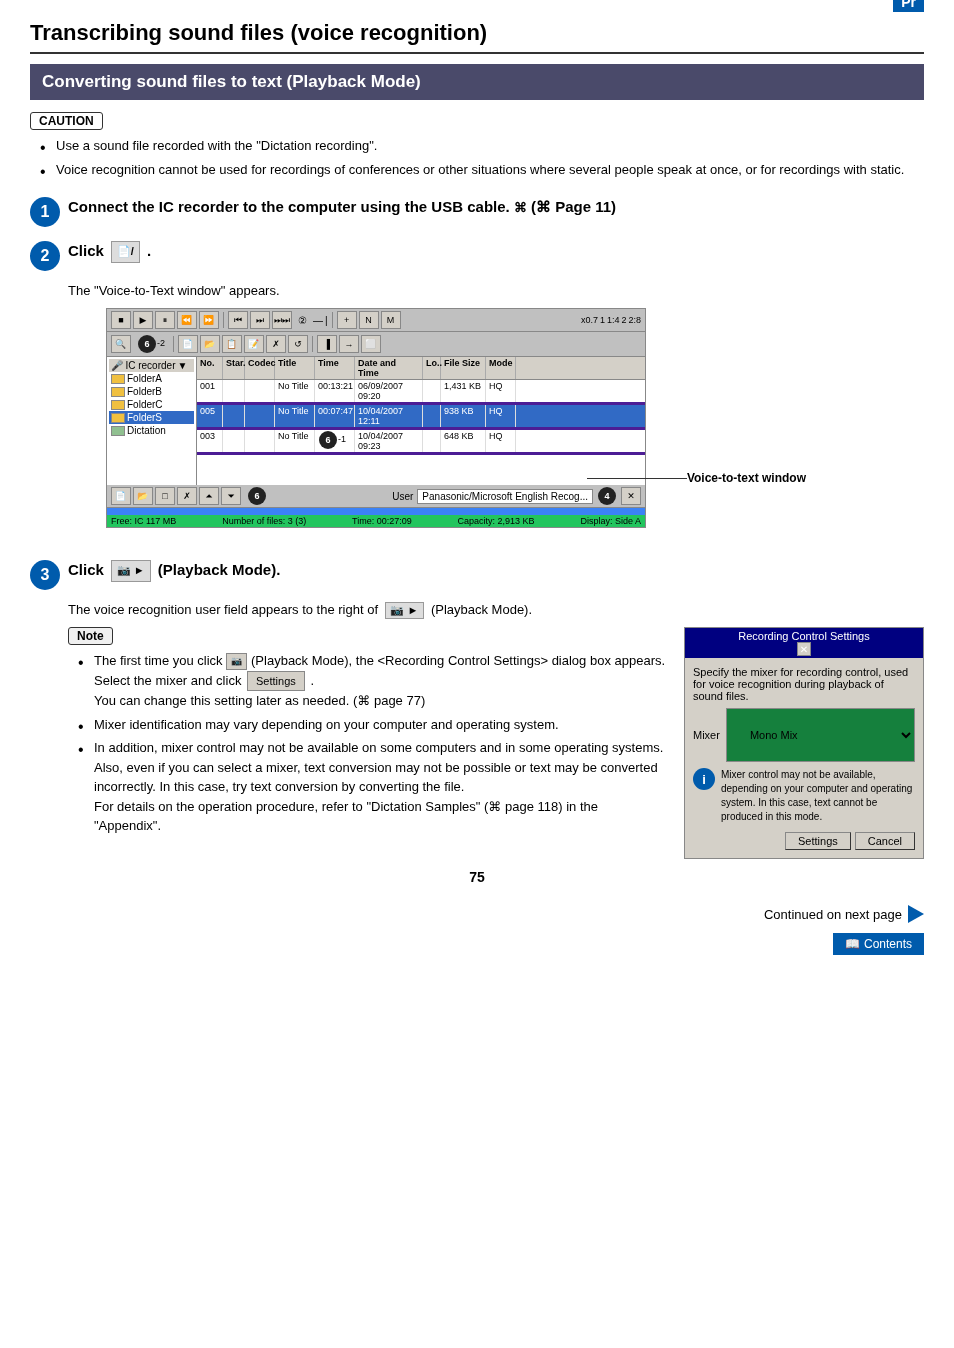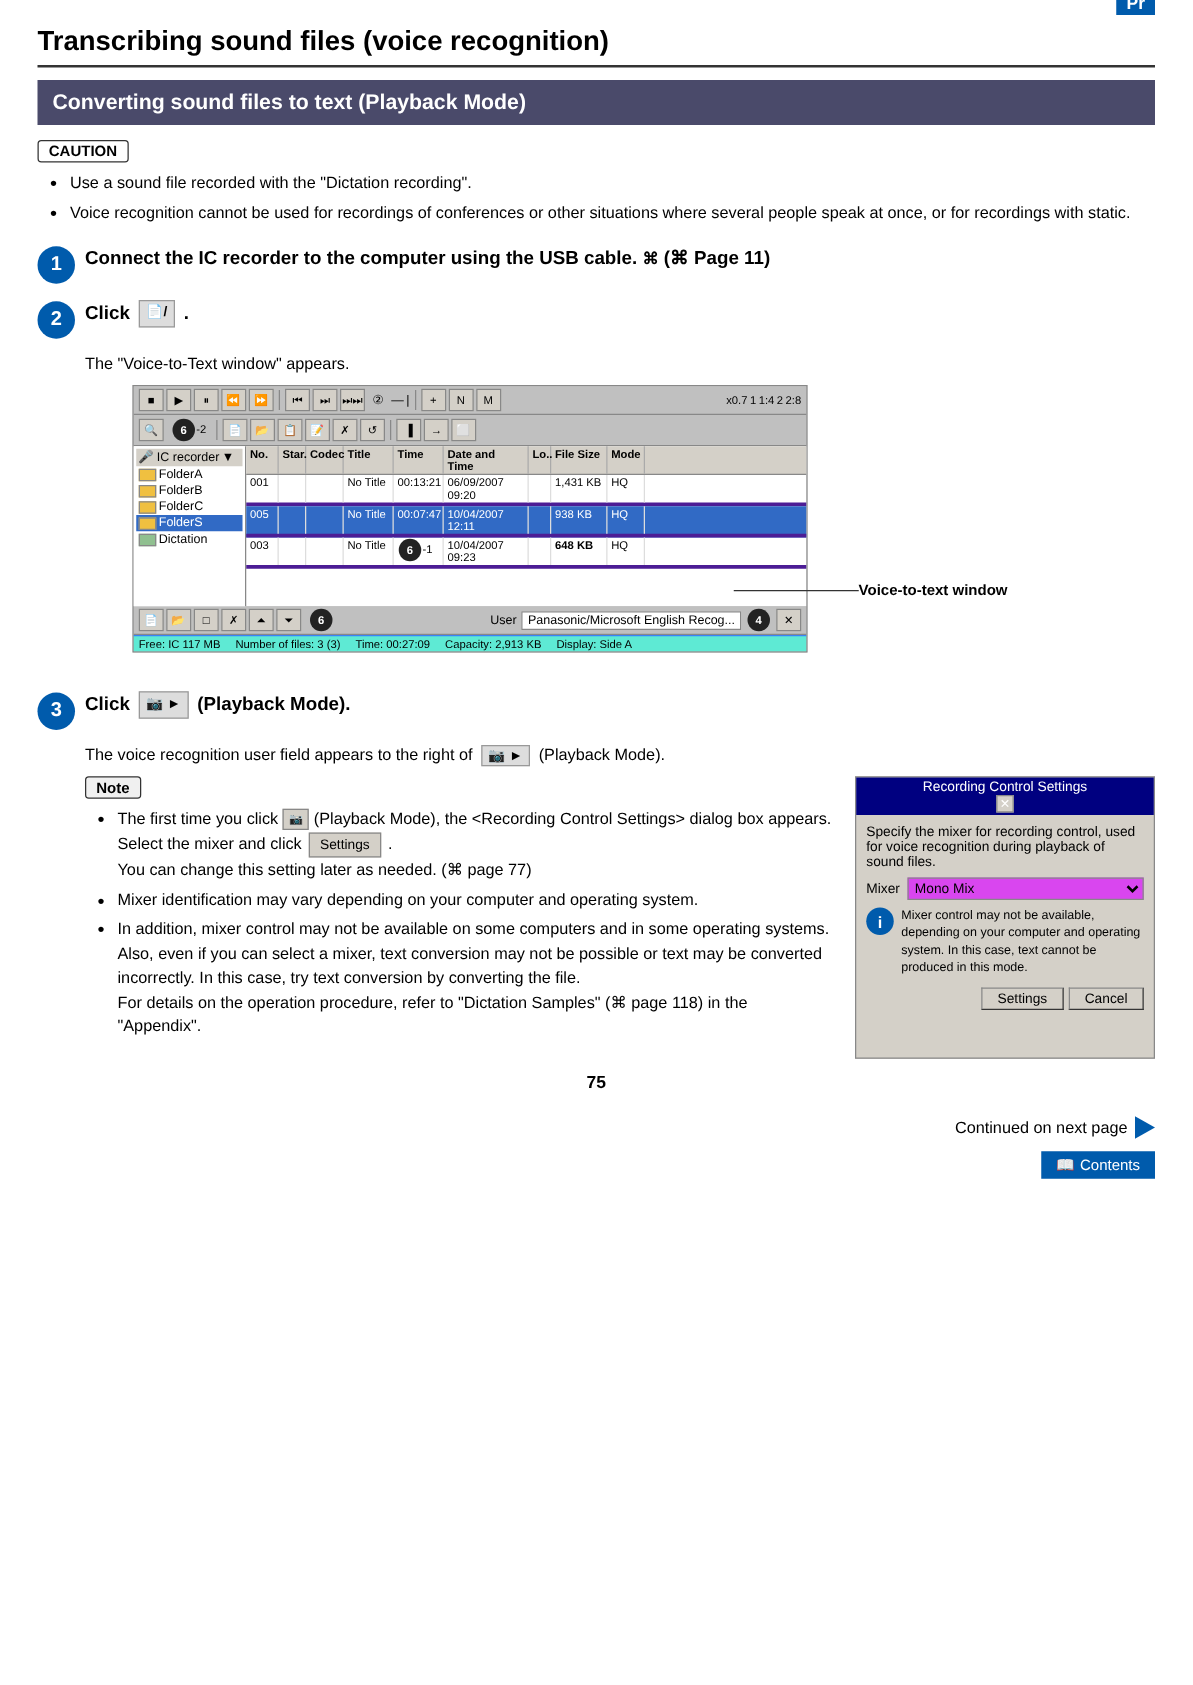--- a/index.html
+++ b/index.html
@@ -219,26 +219,27 @@
     }
 
     .vtt-td {
       padding: 1px 3px;
       border-right: 1px solid #ddd;
       flex-shrink: 0;
       overflow: hidden;
     }
 
     .vtt-bottom-bar {
-      background: #5eead4;
-      border-top: 1px solid #3b82f6;
+      background: #22c55e;
+      border-top: 7px solid #3b82f6;
       padding: 1px 4px;
       font-size: 9px;
       display: flex;
       gap: 12px;
+      justify-content: space-between;
     }
 
     .user-field {
       flex: 1;
       background: #fff;
       border: 1px solid #888;
       padding: 1px 4px;
       font-size: 10px;
     }
 
@@ -323,22 +324,22 @@
     .rc-mixer-row {
       display: flex;
       align-items: center;
       gap: 6px;
       margin: 6px 0;
     }
 
     .rc-select {
       flex: 1;
       font-size: 11px;
-      padding: 1px;
-      background: #d946ef;
+      padding: 19px;
+      background: #15803d;
       border: 1px solid #888;
     }
 
     .rc-info {
       display: flex;
       gap: 6px;
       margin-top: 6px;
     }
 
     .rc-info-icon {
@@ -595,21 +596,21 @@
         <div class="vtt-tr">
           <div class="vtt-td" style="width:26px;">003</div>
           <div class="vtt-td" style="width:22px;"></div>
           <div class="vtt-td" style="width:30px;"></div>
           <div class="vtt-td" style="width:40px;">No Title</div>
           <div class="vtt-td" style="width:40px;font-size:9px;">
             <span class="annot-circle">6</span>-1
           </div>
           <div class="vtt-td" style="width:68px;">10/04/2007 09:23</div>
           <div class="vtt-td" style="width:18px;"></div>
-          <div class="vtt-td" style="width:45px;font-weight:bold;">648 KB</div>
+          <div class="vtt-td" style="width:45px;">648 KB</div>
           <div class="vtt-td" style="width:30px;">HQ</div>
         </div>
         <div style="height:30px;"></div>
       </div>
     </div>
 
     <div class="vtt-icon-row">
       <div class="tb-btn">📄</div>
       <div class="tb-btn">📂</div>
       <div class="tb-btn">□</div>

